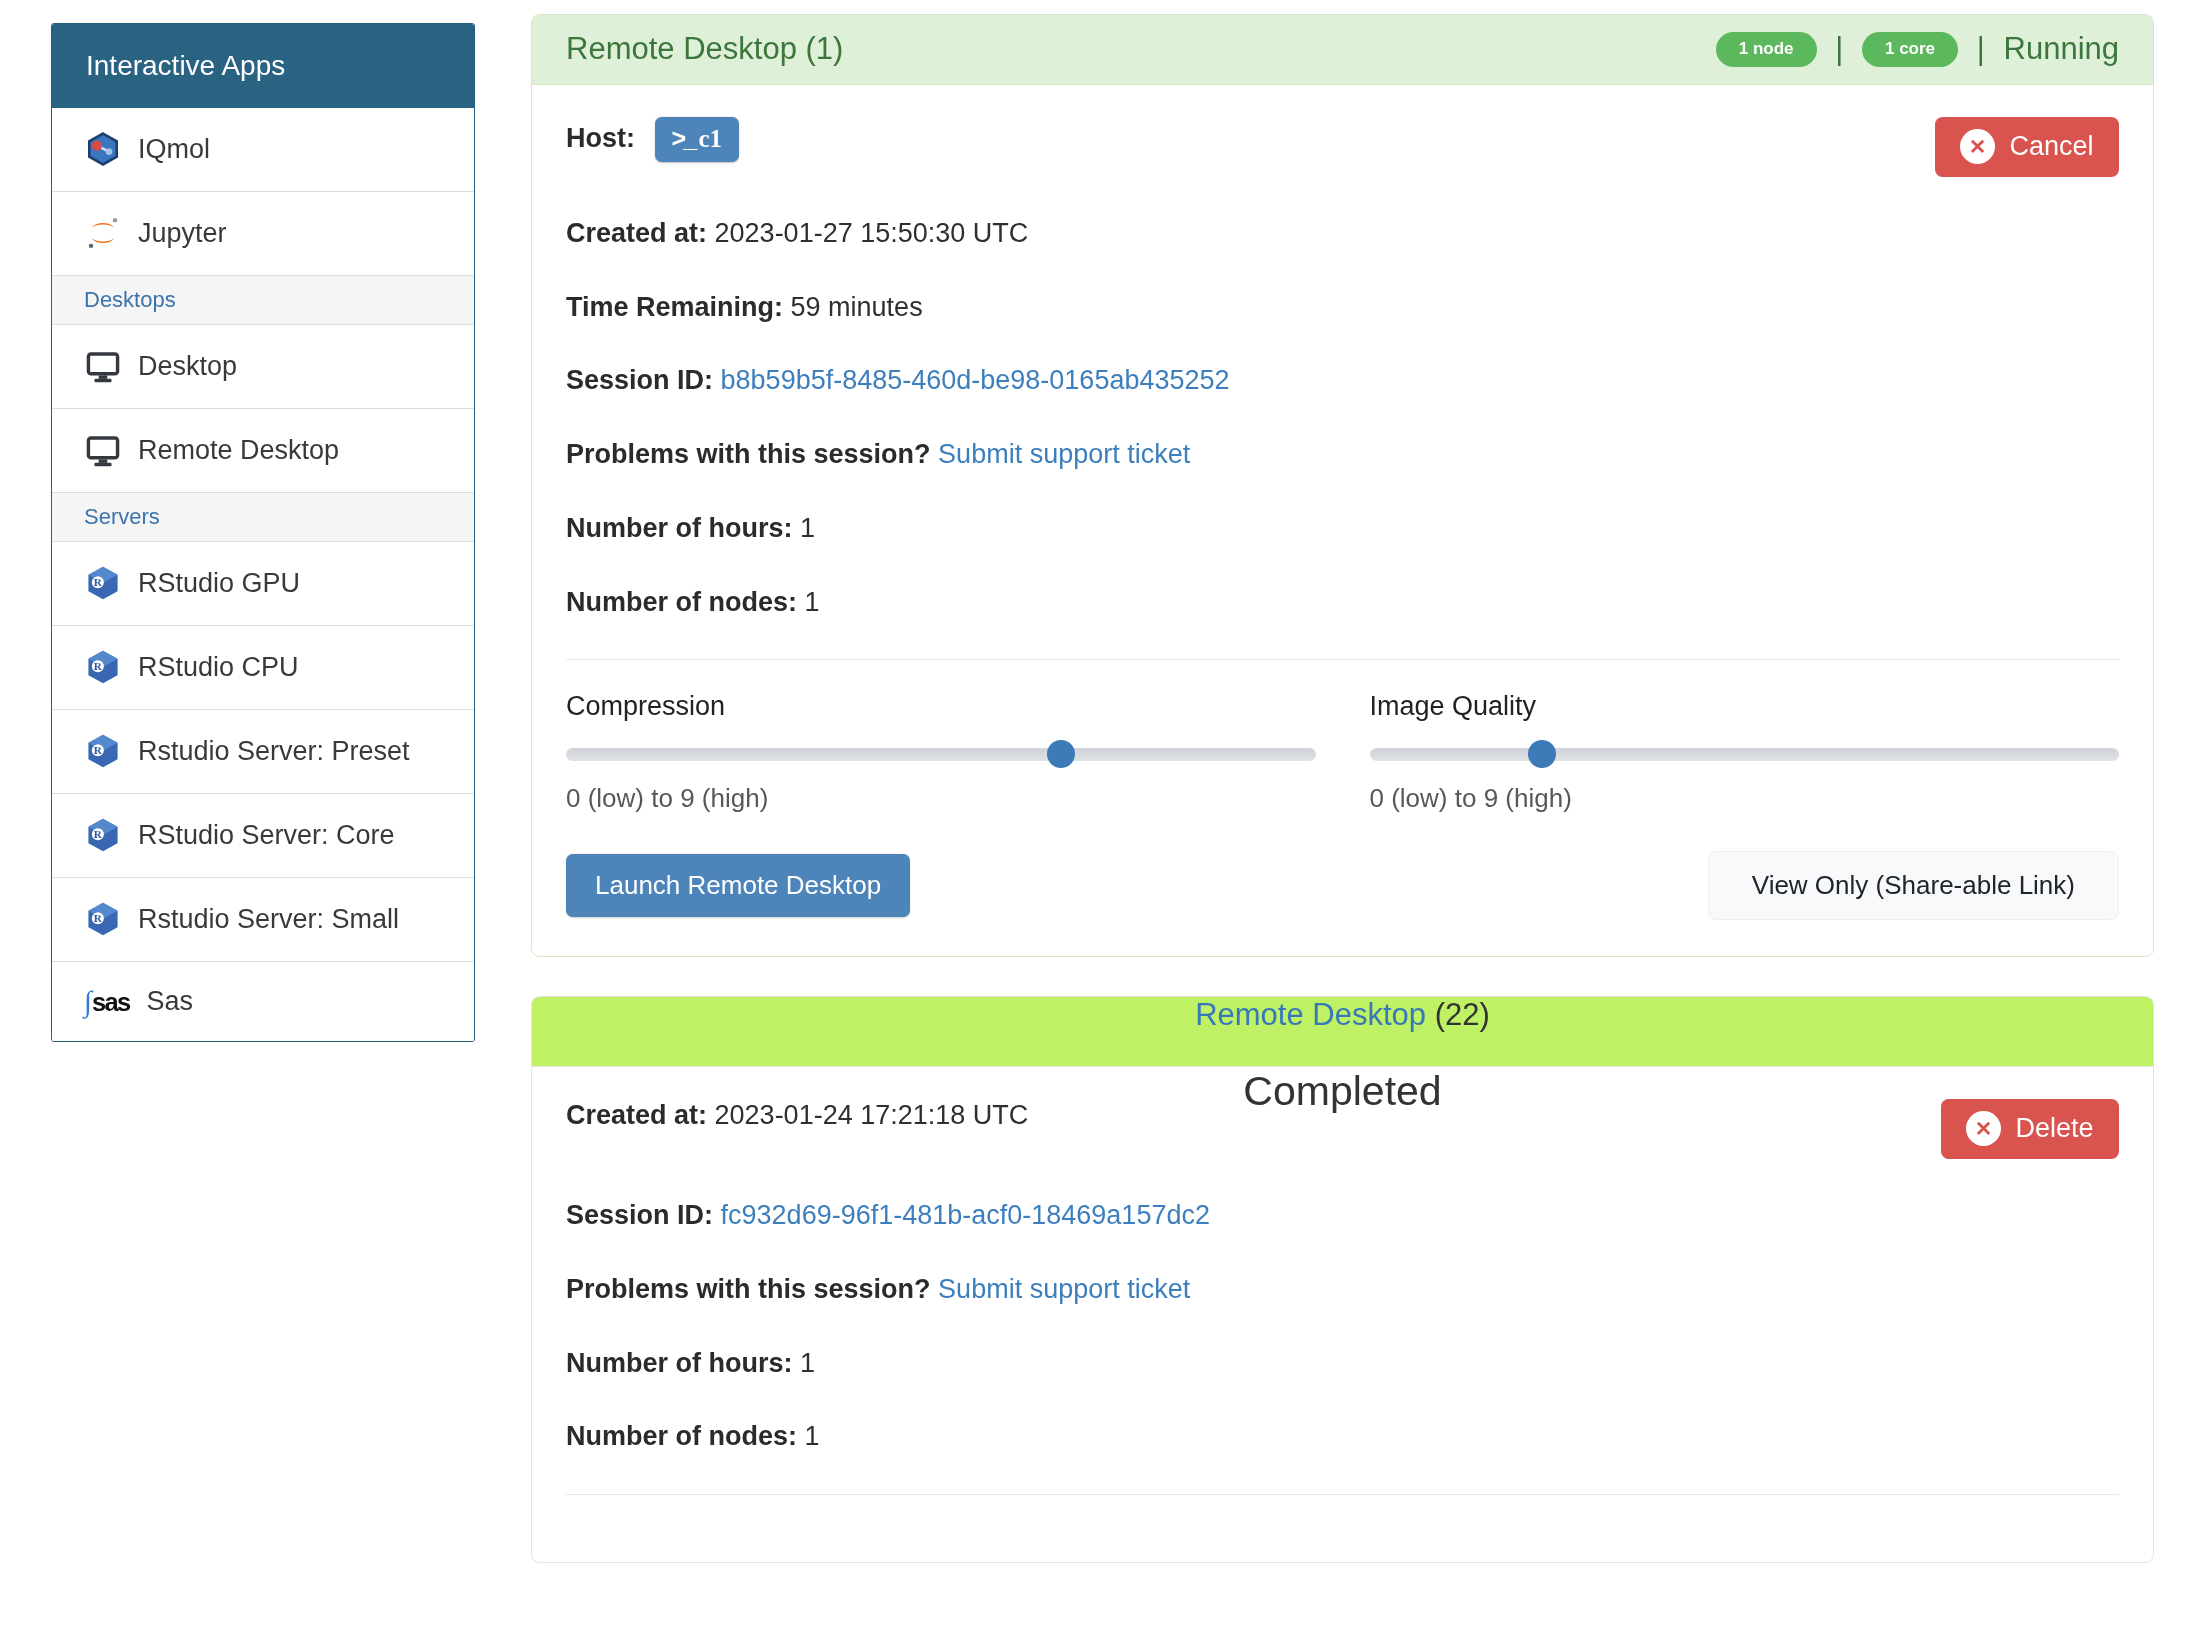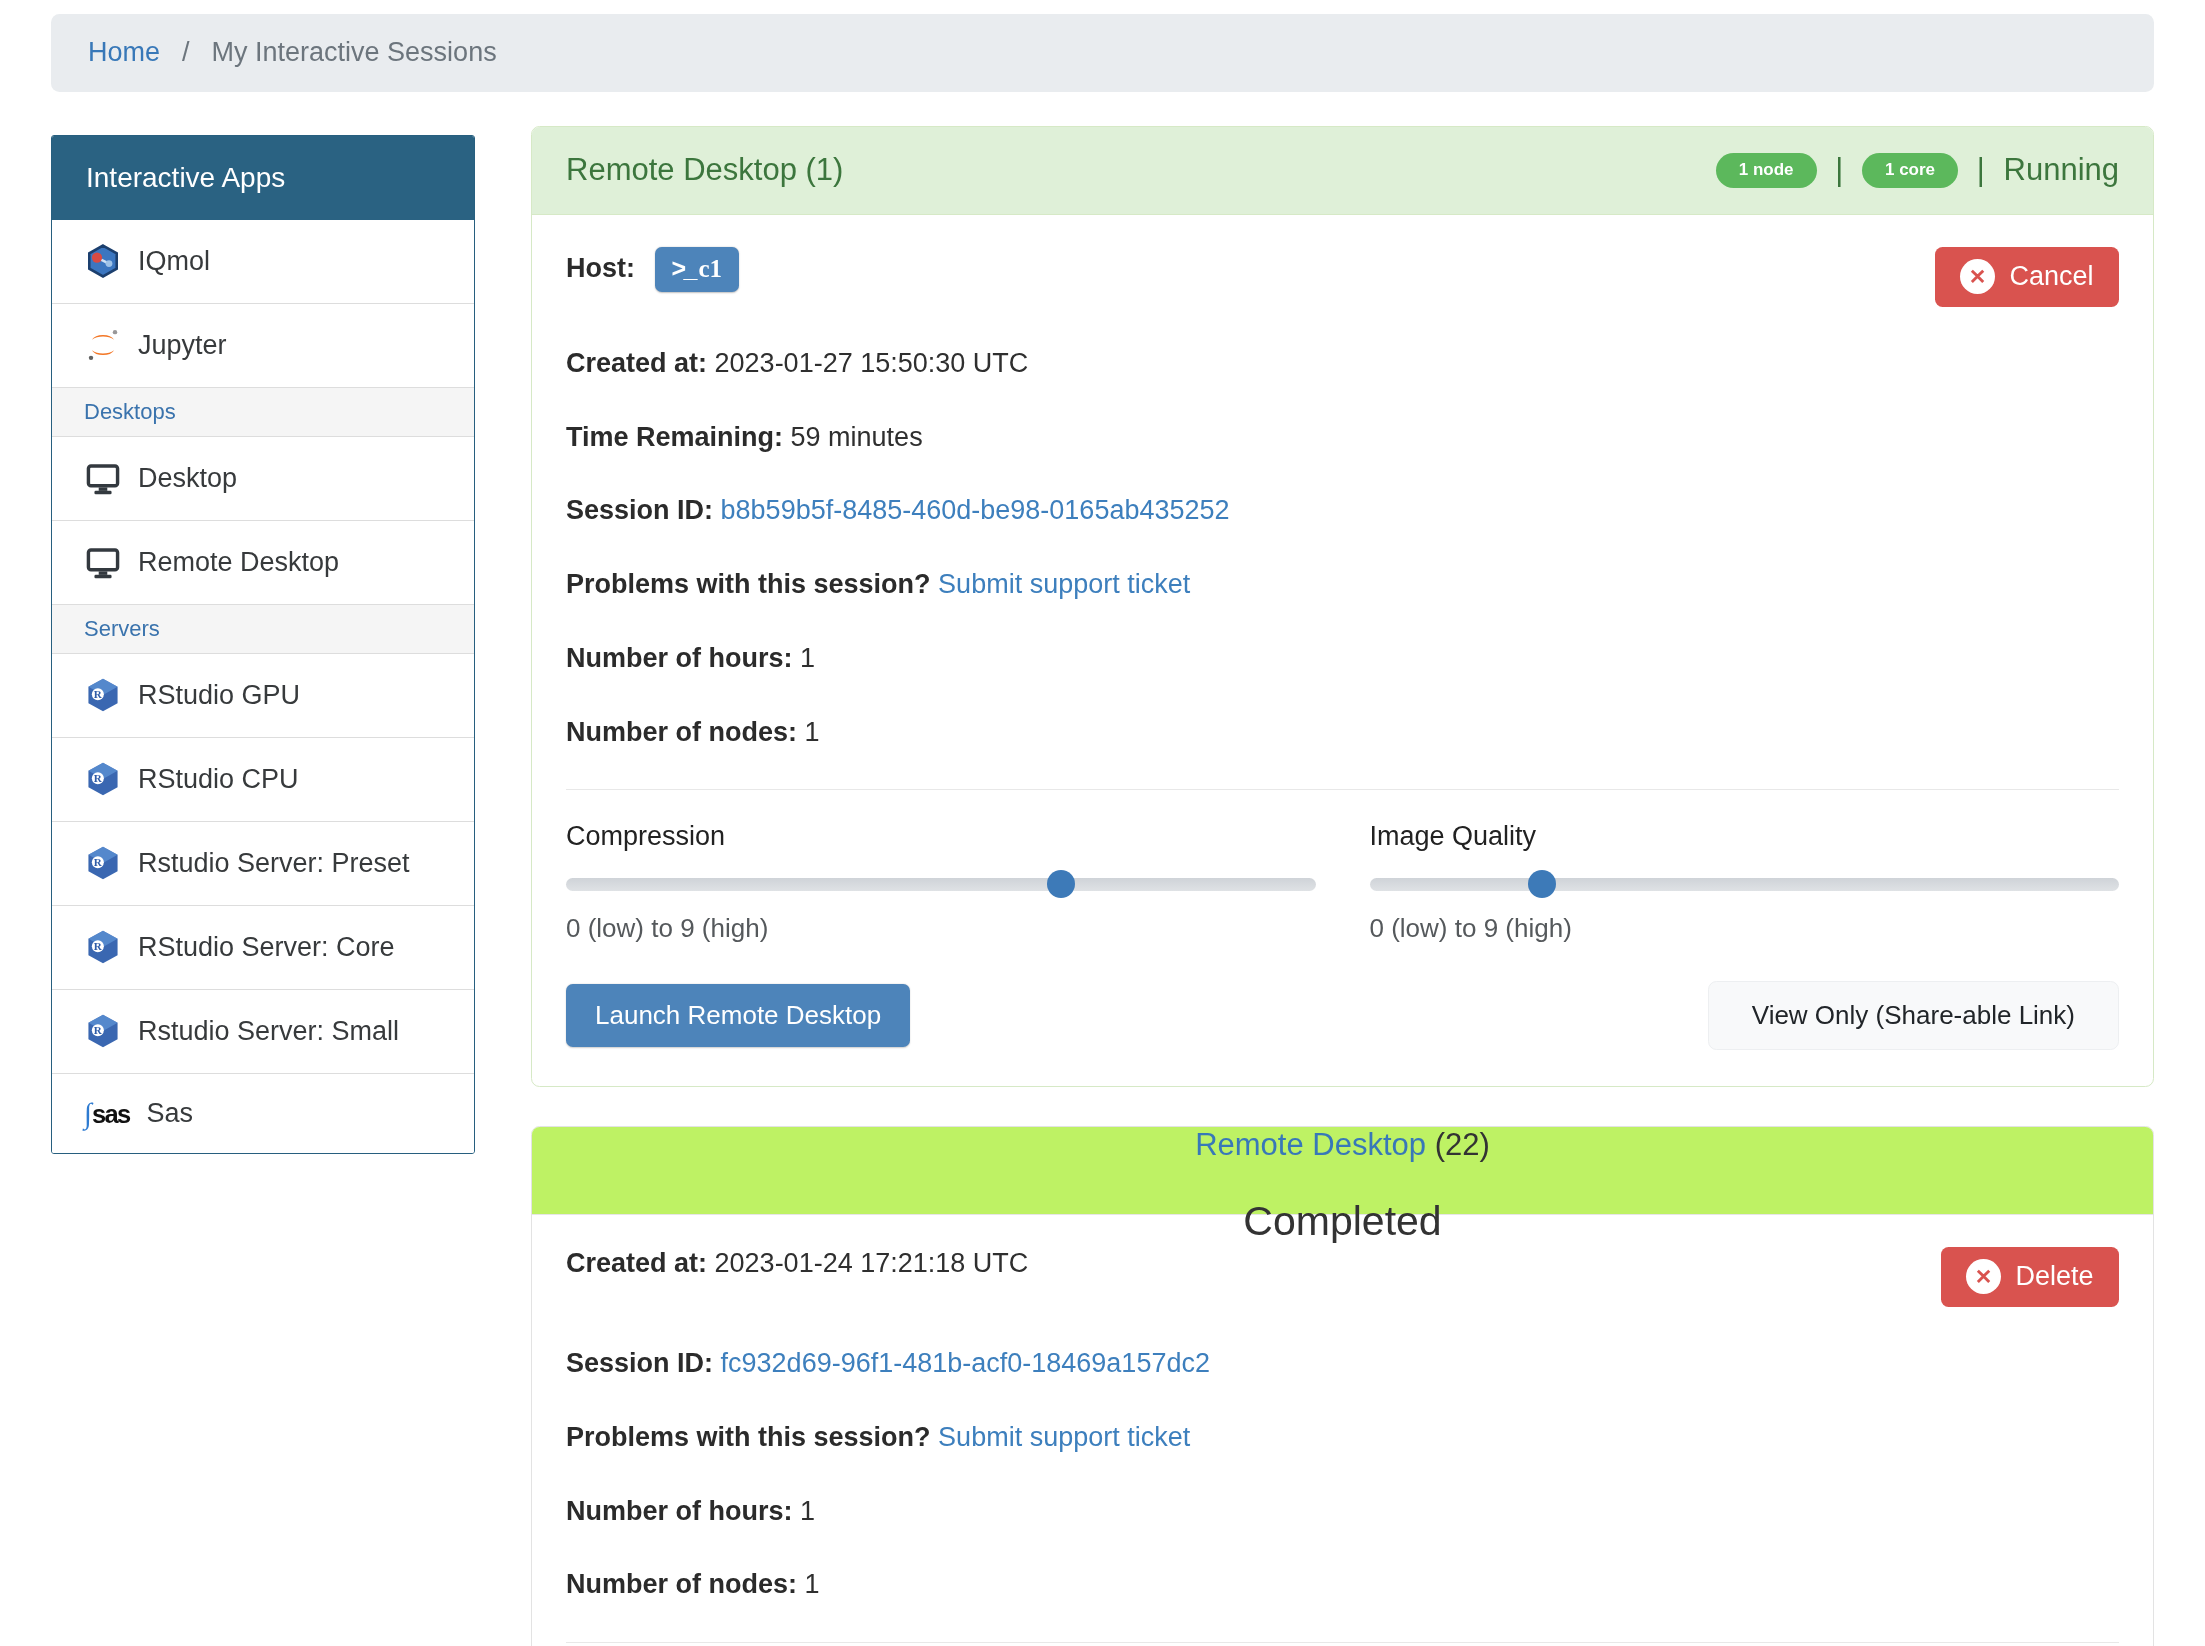--- a/index.html
+++ b/index.html
@@ -45,21 +45,21 @@
   .sas-logo { font-size:25.5px; white-space:nowrap; }
   .sas-logo .swoosh { color:#2e7bd1; font-style:italic; font-family:"Liberation Serif", serif; font-size:29px; }
   .sas-logo .sastxt { color:#111; font-weight:700; letter-spacing:-1.7px; }
 
   
   .main { flex:1; min-width:0; }
   .card { border-radius:8.5px; overflow:hidden; background:#fff; }
   .card.success { border:0.8px solid #d6e9c6; margin-bottom:39px; }
   .card.default { border:0.8px solid #e3e3e3; }
   .card-header {
-    height:88px; display:flex; align-items:center; justify-content:space-between;
+    height:70px; display:flex; align-items:center; justify-content:space-between;
     padding:0 34px;
   }
   .card.success .card-header { background:#dff0d8; border-bottom:0.8px solid #d6e9c6; }
   .card.default .card-header { background:#bef264; border-bottom:0.8px solid #e6e6e6;flex-direction:column; }
   .hdr-title { font-size:31px; }
   .card.success .hdr-title { color:#3c763d; font-weight:500; }
   .hdr-title .count-dark { color:#333; }
   .title-link { color:#3878b8; cursor:pointer; font-weight:500; }
   .hdr-right { display:flex; align-items:center; gap:18.7px; font-size:31px; color:#3c763d; }
   .pill {
@@ -117,25 +117,20 @@
     padding:18px 43px; font-size:26px; cursor:pointer;
   }
 
   svg { display:block; }
 </style>
 </head>
 <body>
 
 <div class="page">
 
-  <nav class="breadcrumb">
-    <a class="home">Home</a>
-    <span class="sep">/</span>
-    <span class="current">My Interactive Sessions</span>
-  </nav>
 
   <div class="content">
 
     <aside class="sidebar">
       <div class="sidebar-header">Interactive Apps</div>
       <ul>
 
         <li class="app-item">
           <span class="icn">
             <svg width="36" height="36" viewBox="0 0 42 42">

